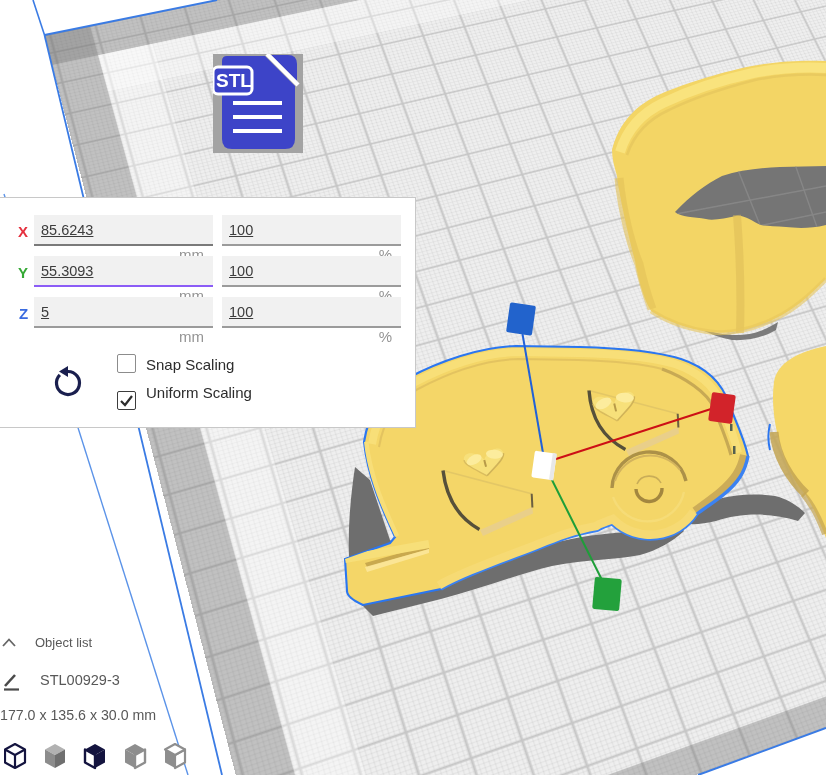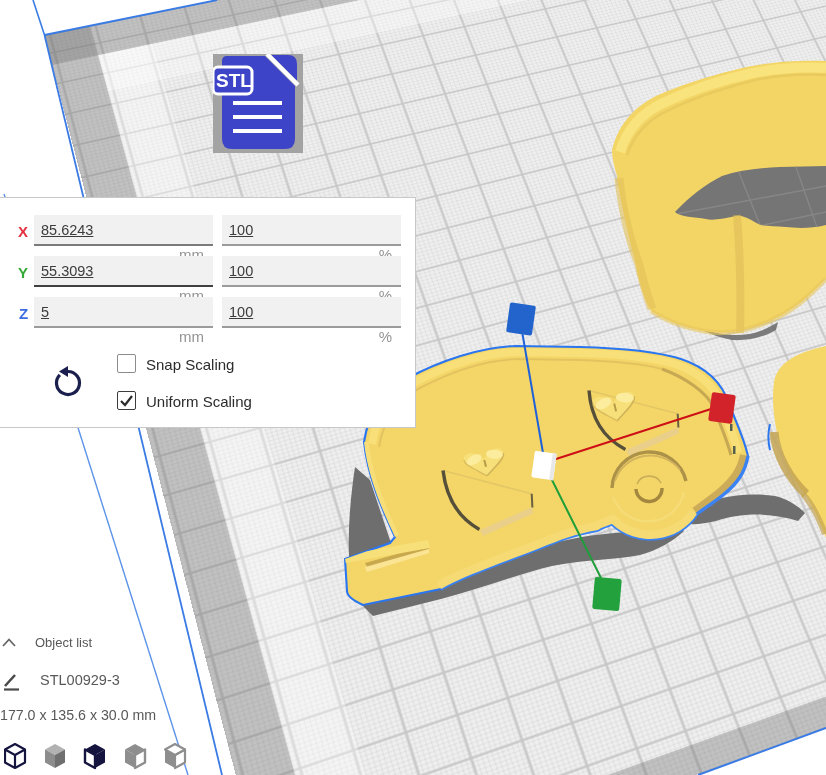--- a/index.html
+++ b/index.html
@@ -183,21 +183,21 @@
     <div class="axlab" style="left:23px;top:66px;color:#35a935;">Y</div>
     <div class="axlab" style="left:24px;top:107px;color:#3a6be0;">Z</div>
     <div class="fld" style="left:39px;top:17px;width:179px;border-bottom:2.5px solid #7a7a7a;">
         <span class="val">85.6243</span>
         <span class="unit">mm</span>
       </div>
     <div class="fld" style="left:227px;top:17px;width:179px;border-bottom:2px solid #9b9b9b;">
         <span class="val">100</span>
         <span class="unit">%</span>
       </div>
-    <div class="fld" style="left:39px;top:58px;width:179px;border-bottom:2px solid #404040;">
+    <div class="fld" style="left:39px;top:58px;width:179px;border-bottom:2px solid #8b5cf6;">
         <span class="val">55.3093</span>
         <span class="unit">mm</span>
       </div>
     <div class="fld" style="left:227px;top:58px;width:179px;border-bottom:2px solid #9b9b9b;">
         <span class="val">100</span>
         <span class="unit">%</span>
       </div>
     <div class="fld" style="left:39px;top:99px;width:179px;border-bottom:2px solid #9b9b9b;">
         <span class="val">5</span>
         <span class="unit">mm</span>
@@ -205,21 +205,21 @@
     <div class="fld" style="left:227px;top:99px;width:179px;border-bottom:2px solid #9b9b9b;">
         <span class="val">100</span>
         <span class="unit">%</span>
       </div>
     <div class="cb" style="left:122px;top:156px;"></div>
     <div class="cblab" style="left:151px;top:158px;">Snap Scaling</div>
     <div class="cb" style="left:122px;top:193px;border-color:#3c3c3c;"></div>
     <svg style="position:absolute;left:122px;top:193px;" width="20" height="20" viewBox="0 0 20 20">
         <path d="M4,10 L8,14 L15,5" fill="none" stroke="#2c2c2c" stroke-width="2.2"></path>
       </svg>
-    <div class="cblab" style="left:151px;top:195px;">Uniform Scaling</div>
+    <div class="cblab" style="left:151px;top:186px;">Uniform Scaling</div>
     <svg style="position:absolute;left:56px;top:167px;" width="34" height="36" viewBox="0 0 34 36">
       <path d="M17,6.5 A11.5,11.5 0 1 1 8.87,9.87" fill="none" stroke="#1a1f4e" stroke-width="3.2"></path>
       <polygon points="17,1 17,12 8,6.5" fill="#1a1f4e"></polygon>
     </svg>
   </div>
 
   <svg class="blt" style="left:2px;top:638px;" width="14" height="10" viewBox="0 0 14 10">
       <polyline points="1,8 7,1.5 13,8" fill="none" stroke="#666" stroke-width="1.8"></polyline>
     </svg>
   <div class="blt" style="left:35px;top:635px;font-size:13px;text-align:center;">Object list</div>

